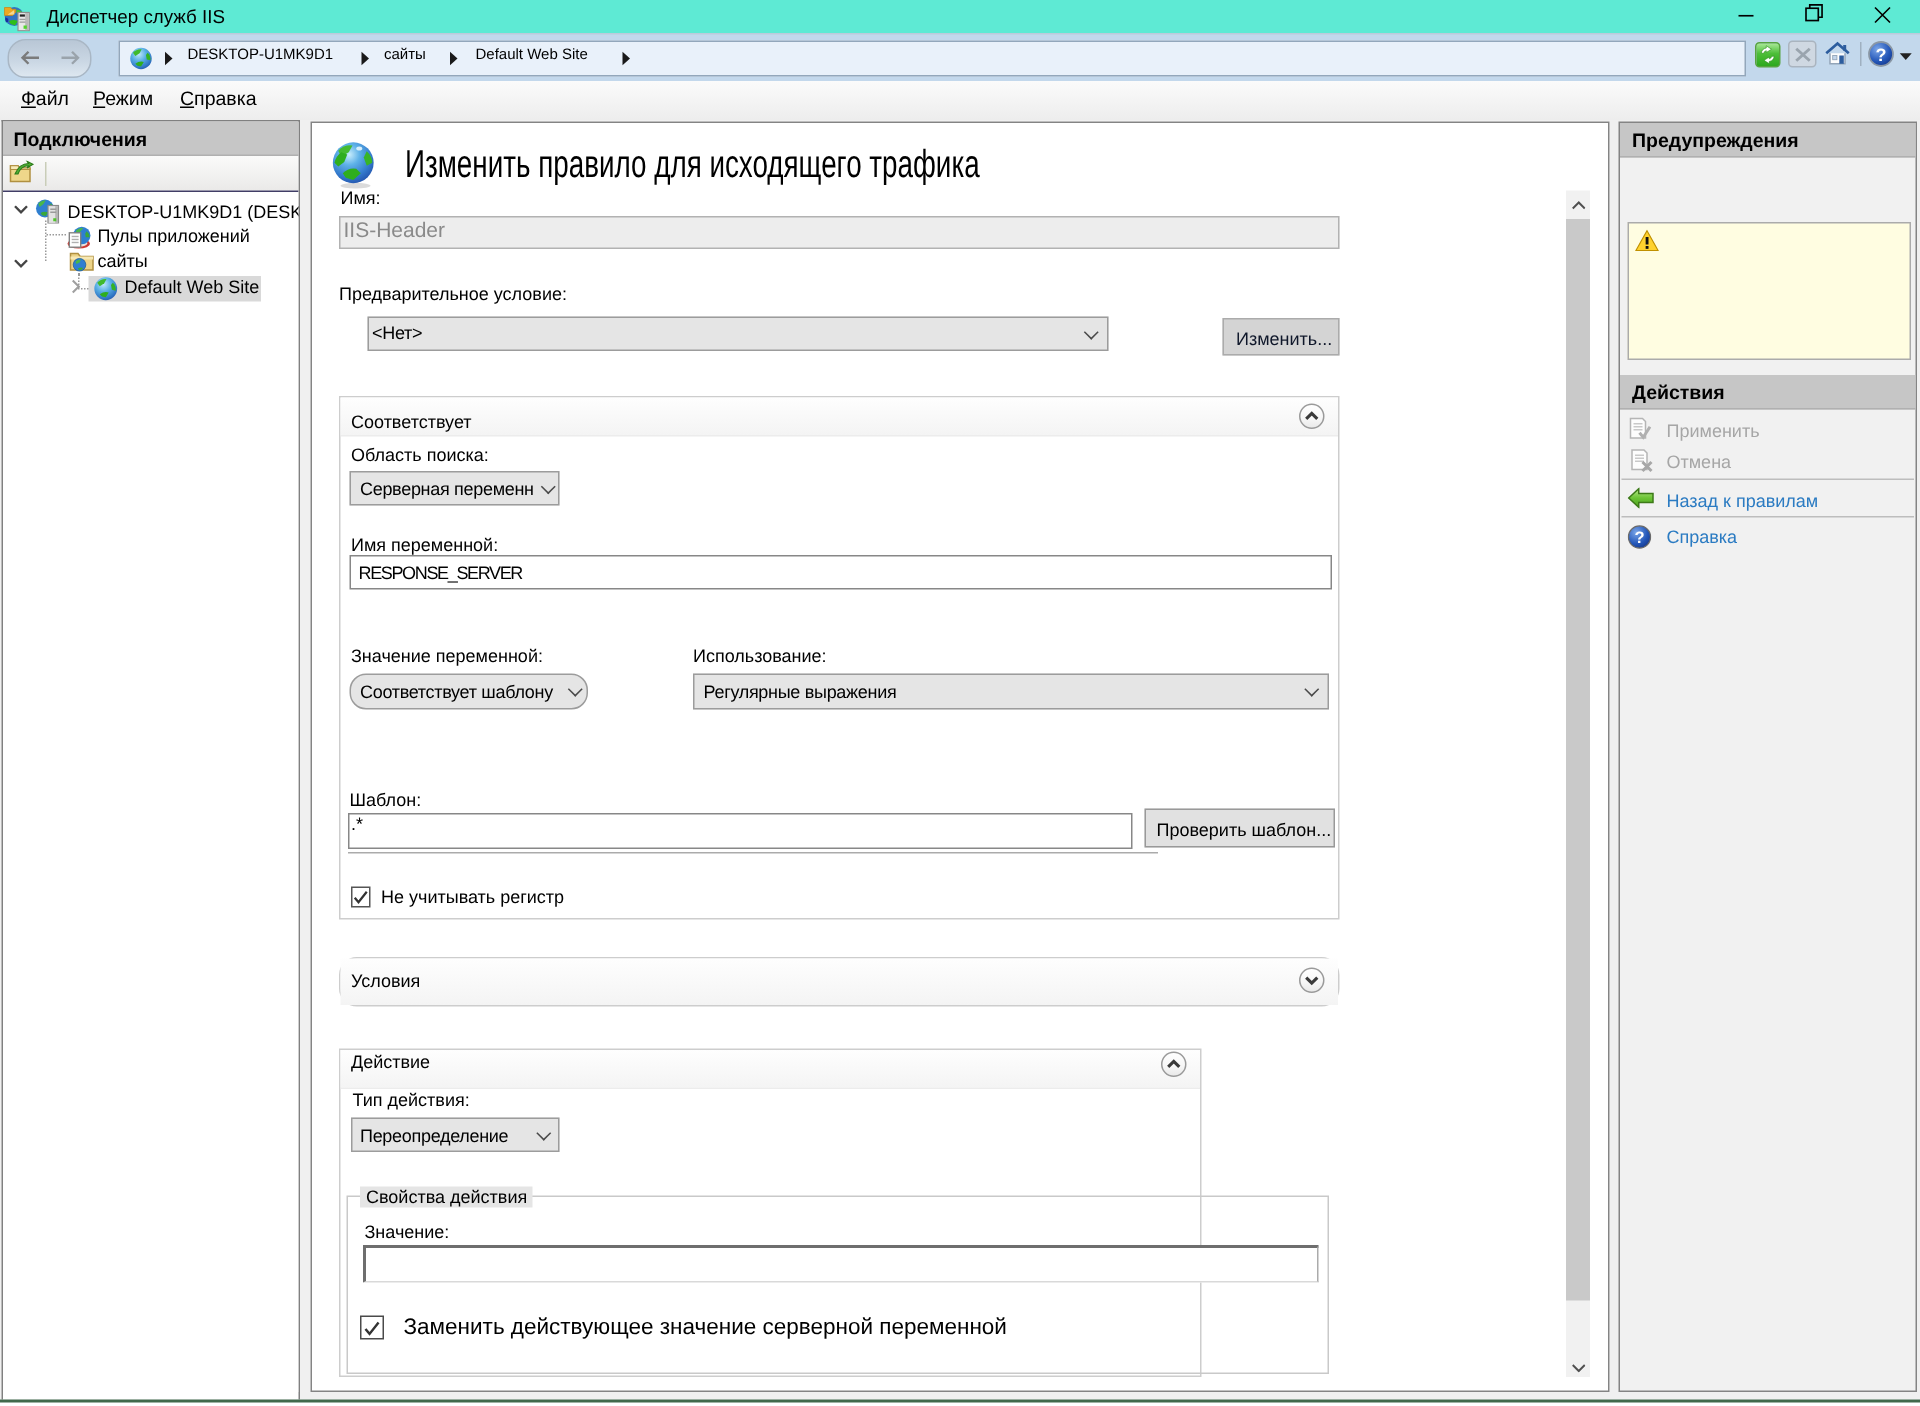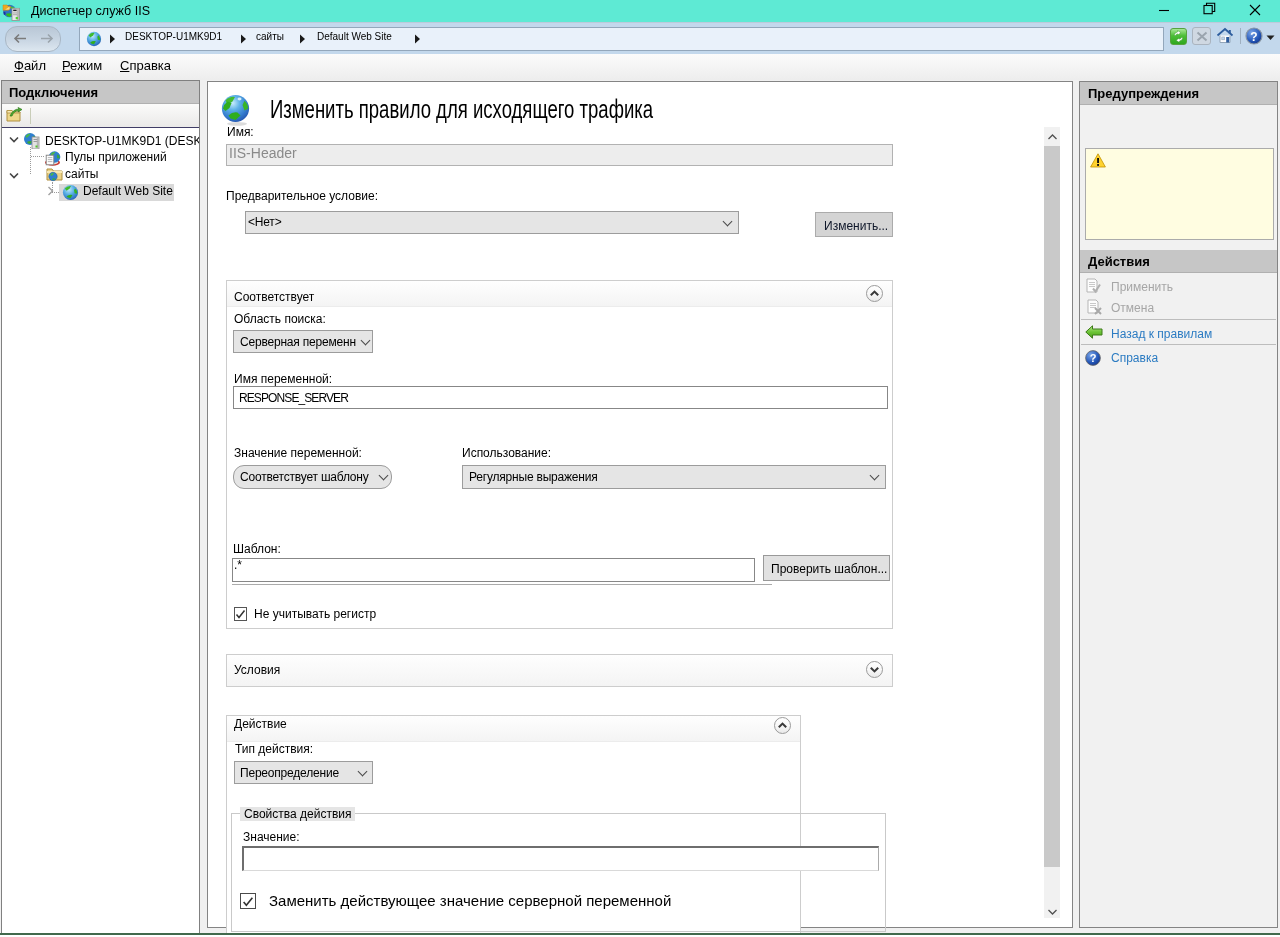--- a/index.html
+++ b/index.html
@@ -23,21 +23,21 @@
 #lphead{left:0;top:0;width:197px;height:23px;background:#c6c6c6;border-bottom:1px solid #b0b0b0;box-sizing:border-box;}
 #lphead span{position:absolute;left:7px;top:4px;font-weight:bold;font-size:13px;}
 #lptool{left:0;top:23px;width:197px;height:24px;background:linear-gradient(#fbfbfa,#eae9e8);border-bottom:1px solid #403d66;box-sizing:border-box;}
 .treerow{height:17px;line-height:17px;font-size:12px;white-space:nowrap;}
 
 #cpanel{left:207px;top:1px;width:866px;height:847px;background:#fff;border:1px solid #848484;box-sizing:border-box;}
 .lbl{font-size:12px;}
 .combo{background:#e5e5e5;border:1px solid #9c9c9c;box-sizing:border-box;}
 .combo .ctext{position:absolute;left:6px;top:4px;font-size:12px;letter-spacing:-0.2px;white-space:nowrap;}
 .combo .chev{position:absolute;right:7px;top:6px;width:7px;height:7px;border-right:1.7px solid #4a4a4a;border-bottom:1.7px solid #4a4a4a;transform:rotate(45deg);box-sizing:border-box;}
-.secbox{border:1px solid #cdcdcd;box-sizing:border-box;background:#fff;margin-top:16px;}
+.secbox{border:1px solid #cdcdcd;box-sizing:border-box;background:#fff;}
 .sechead{position:absolute;left:0;top:0;right:0;height:25px;background:linear-gradient(#fefefe,#f4f4f4);border-bottom:1px solid #ececec;}
 .circbtn{position:absolute;width:17px;height:17px;border:1px solid #9a9a9a;border-radius:50%;background:linear-gradient(#ffffff,#f6f6f6 60%,#e9e9e9);box-sizing:border-box;}
 .circbtn svg{position:absolute;left:2px;top:2px;}
 .tinput{background:#fff;border:1px solid #878787;box-sizing:border-box;font-size:12px;}
 .btn{background:#e1e1e1;border:1px solid #999;box-sizing:border-box;text-align:center;font-size:12px;}
 .cb{width:14px;height:14px;background:#fff;border:1px solid #555;box-sizing:border-box;}
 
 #rpanel{left:1079px;top:1px;width:199px;height:847px;background:#f1f1f1;border:1px solid #848484;box-sizing:border-box;}
 .rphead{position:absolute;left:0;width:197px;height:23px;background:#c6c6c6;border-bottom:1px solid #b0b0b0;box-sizing:border-box;}
 .rphead span{position:absolute;left:8px;top:4px;font-weight:bold;font-size:13px;}
@@ -303,21 +303,21 @@
       <div class="abs btn" style="left:536px;top:274px;width:127px;height:26px;">
         <span style="position:absolute;left:7px;top:6px;">Проверить шаблон...</span>
       </div>
       <div class="abs cb" style="left:7px;top:326px;width:13px;height:14px;"></div>
       <svg class="abs" style="left:8px;top:328px;" width="11" height="11" viewBox="0 0 11 11">
           <path d="M1.5 5.5 L4 8.5 L9.5 1.5" fill="none" stroke="#333" stroke-width="1.5"></path>
         </svg>
       <div class="abs lbl" style="left:27px;top:326px;">Не учитывать регистр</div>
     </div>
 
-    <div class="abs secbox" style="left:18px;top:556px;width:667px;height:33px;">
+    <div class="abs secbox" style="left:18px;top:556px;width:667px;height:33px;border-radius:12px;">
       <div class="sechead" style="height:31px;border-bottom:none;"></div>
       <div class="abs" style="left:7px;top:8px;font-size:12px;">Условия</div>
       <div class="circbtn" style="right:9px;top:6px;">
           <svg width="11" height="11" viewBox="0 0 11 11">
             <path d="M1.8 3.8 L5.5 7.4 L9.2 3.8" fill="none" stroke="#3a3a3a" stroke-width="2.1"></path>
           </svg>
         </div>
     </div>
 
     <div class="abs secbox" style="left:18px;top:617px;width:575px;height:219px;">

